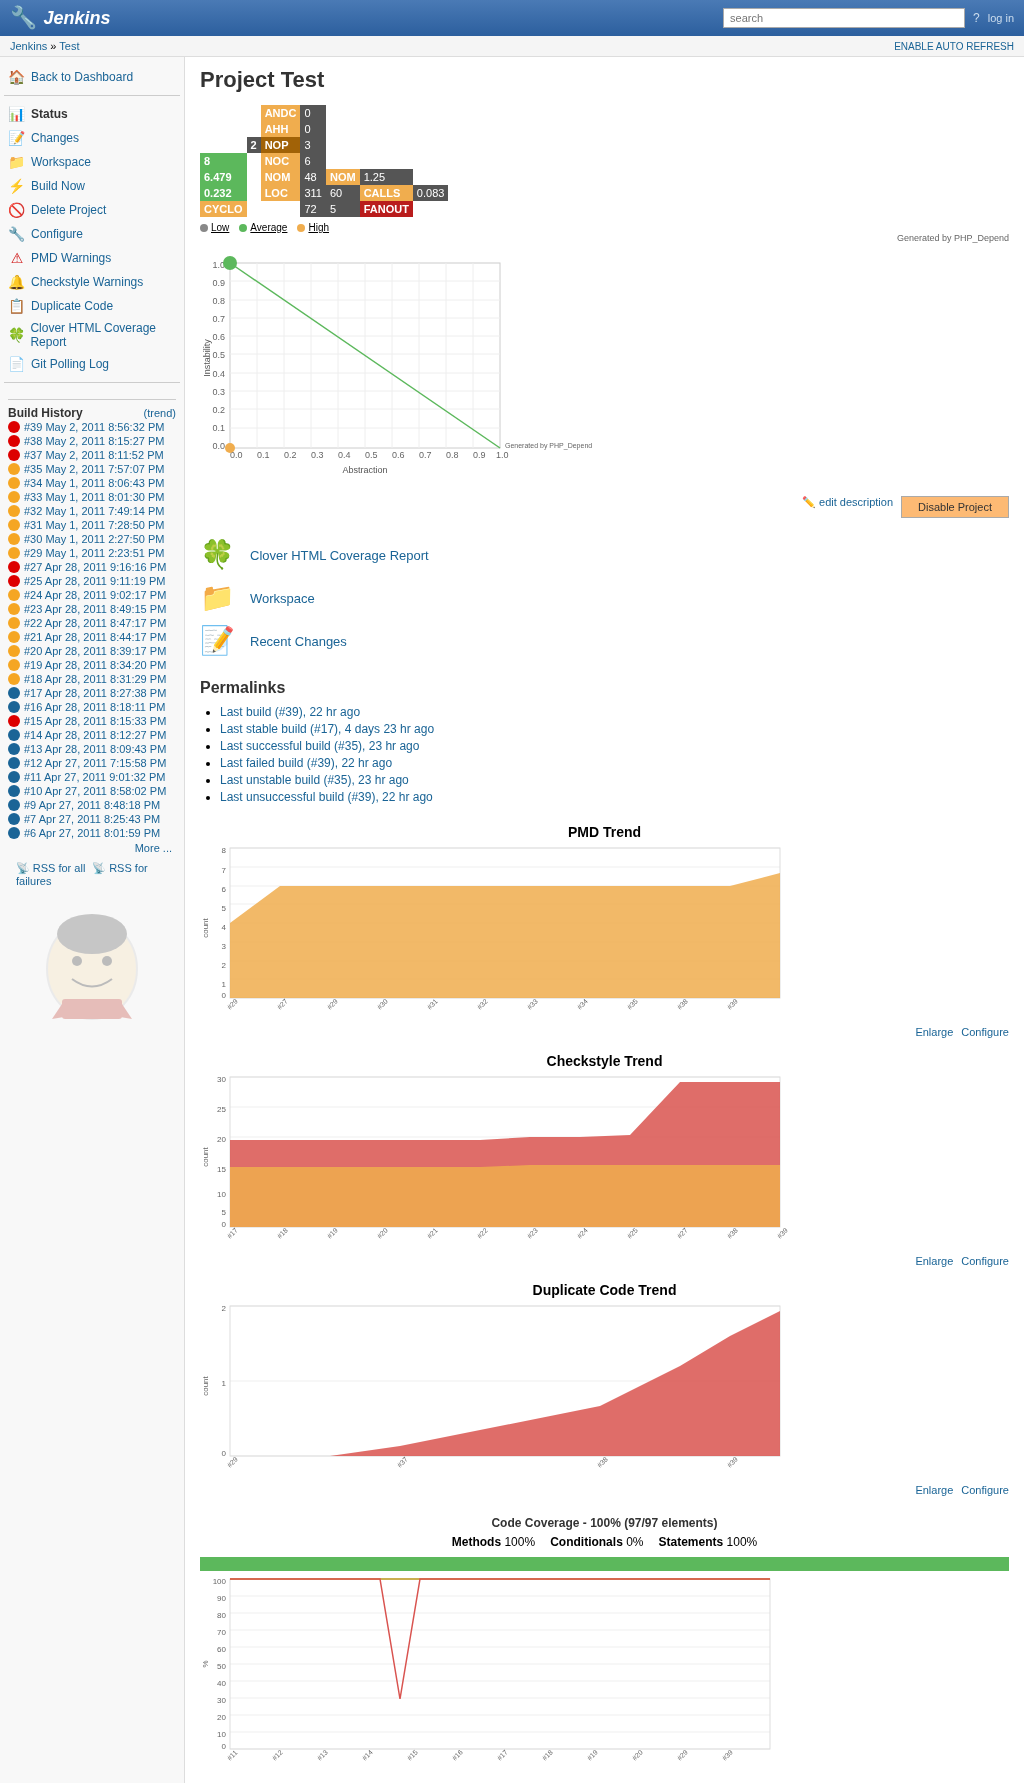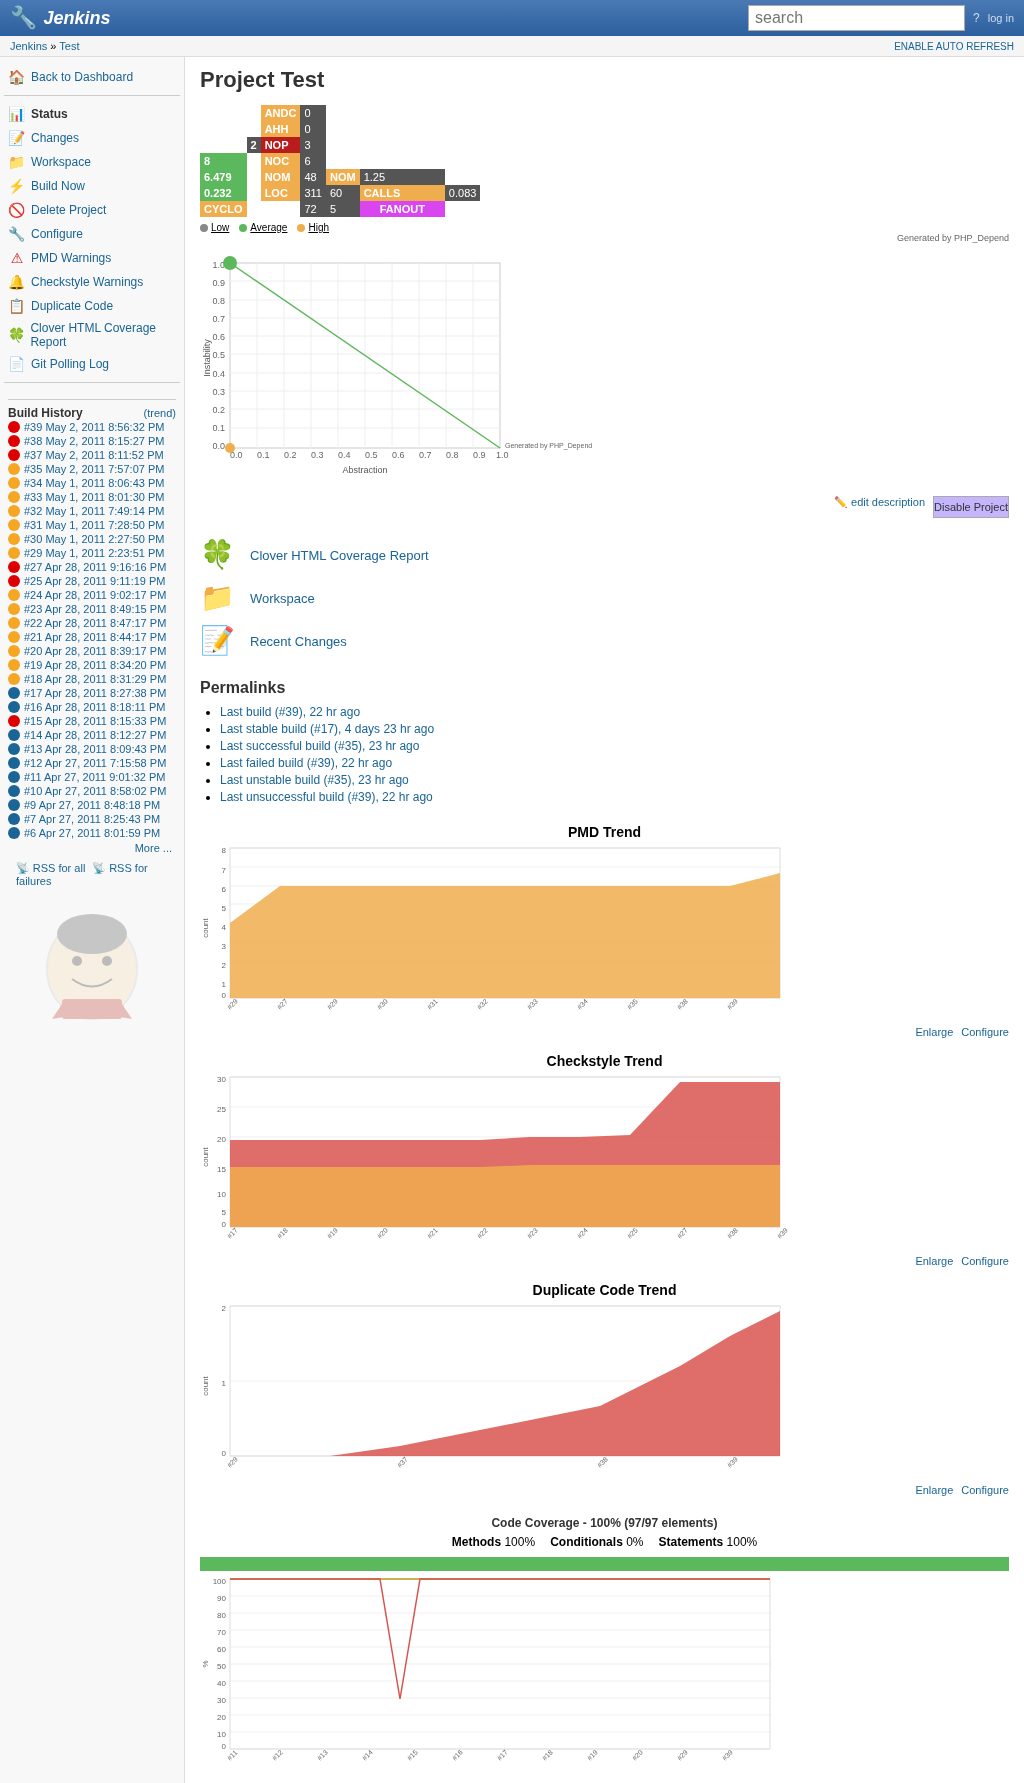--- a/index.html
+++ b/index.html
@@ -102,21 +102,21 @@
 
     
     .permalinks { margin: 20px 0; }
     .permalinks h2 { font-size: 16px; font-weight: bold; color: #333; margin-bottom: 8px; }
     .permalinks ul { list-style: disc; margin-left: 20px; }
     .permalinks li { margin: 3px 0; font-size: 12px; }
     .permalinks li a { color: #1a6496; text-decoration: none; }
 
     
     .action-buttons { display: flex; gap: 8px; justify-content: flex-end; margin-bottom: 10px; }
-    .btn { padding: 4px 0; font-size: 11px; border: 1px solid #aaa; background: #c4b5fd; cursor: pointer; color: #333; }
+    .btn { padding: 4px 16px; font-size: 11px; border: 1px solid #aaa; background: #fdba74; cursor: pointer; color: #333; }
 
     
     svg { overflow: visible; }
     .axis-label { font-size: 9px; fill: #666; }
 
     
     .coverage-section { margin: 20px 0; }
     .coverage-title { font-size: 12px; font-weight: bold; text-align: center; color: #333; margin-bottom: 5px; }
     .coverage-stats { display: flex; gap: 15px; justify-content: center; font-size: 12px; margin-bottom: 8px; }
     .coverage-bar { height: 14px; background: #5cb85c; width: 100%; margin-bottom: 8px; }
@@ -139,21 +139,21 @@
   </style>
 </head>
 <body>
 
 <div id="header">
   <div style="display:flex;align-items:center;gap:6px;">
     <span style="color:#f8a800;font-size:22px;">🔧</span>
     <span style="color:#fff;font-size:18px;font-weight:bold;font-style:italic;">Jenkins</span>
   </div>
   <div id="header-right">
-    <input type="text" id="search-input" style="padding: 3px 6px; font-size: 16px; width: 217px; border: 1px solid rgb(170, 170, 170);" placeholder="search">
+    <input type="text" id="search-input" style="padding: 3px 6px; font-size: 11px; width: 242px; border: 1px solid rgb(170, 170, 170);" placeholder="search">
     <span style="color:#cde;cursor:pointer;">?</span>
     <a href="#">log in</a>
   </div>
 </div>
 
 <div id="breadcrumb">
   <div>
     <a href="#">Jenkins</a>
     <span>»</span>
     <a href="#">Test</a>
@@ -389,21 +389,21 @@
         </tr>
         <tr>
           <td></td>
               <td></td>
           <td style="background:#f0ad4e;color:#fff;padding:2px 4px;font-weight:bold;">AHH</td>
           <td style="background:#555;color:#fff;padding:2px 4px;">0</td>
         </tr>
         <tr>
           <td></td>
           <td style="background:#555;color:#fff;padding:2px 4px;font-weight:bold;">2</td>
-          <td style="background:#b91c1c;color:#fff;padding:2px 4px;font-weight:bold;">NOP</td>
+          <td style="background:#a16207;color:#fff;padding:2px 4px;font-weight:bold;">NOP</td>
           <td style="background:#555;color:#fff;padding:2px 4px;">3</td>
         </tr>
         <tr>
           <td style="background:#5cb85c;color:#fff;padding:2px 4px;font-weight:bold;">8</td>
           <td></td>
           <td style="background:#f0ad4e;color:#fff;padding:2px 4px;font-weight:bold;">NOC</td>
           <td style="background:#555;color:#fff;padding:2px 4px;">6</td>
         </tr>
         <tr>
           <td style="background:#5cb85c;color:#fff;padding:2px 4px;font-weight:bold;">6.479</td>
@@ -421,21 +421,21 @@
           <td style="background:#555;color:#fff;padding:2px 4px;">60</td>
           <td style="background:#f0ad4e;color:#fff;padding:2px 4px;font-weight:bold;">CALLS</td>
           <td style="background:#555;color:#fff;padding:2px 4px;">0.083</td>
         </tr>
         <tr>
           <td style="background:#f0ad4e;color:#fff;padding:2px 4px;font-weight:bold;">CYCLO</td>
           <td></td>
           <td></td>
           <td style="background:#555;color:#fff;padding:2px 4px;">72</td>
           <td style="background:#555;color:#fff;padding:2px 4px;">5</td>
-          <td style="background:#d946ef;color:#fff;padding:2px 20px;font-weight:bold;">FANOUT</td>
+          <td style="background:#b91c1c;color:#fff;padding:2px 4px;font-weight:bold;">FANOUT</td>
         </tr>
       </tbody>
         </table>
 
       <div class="chart-legend">
         <div class="chart-legend-item">
           <div class="legend-dot" style="background:#888;"></div>
           <span>Low</span>
         </div>
         <div class="chart-legend-item">

